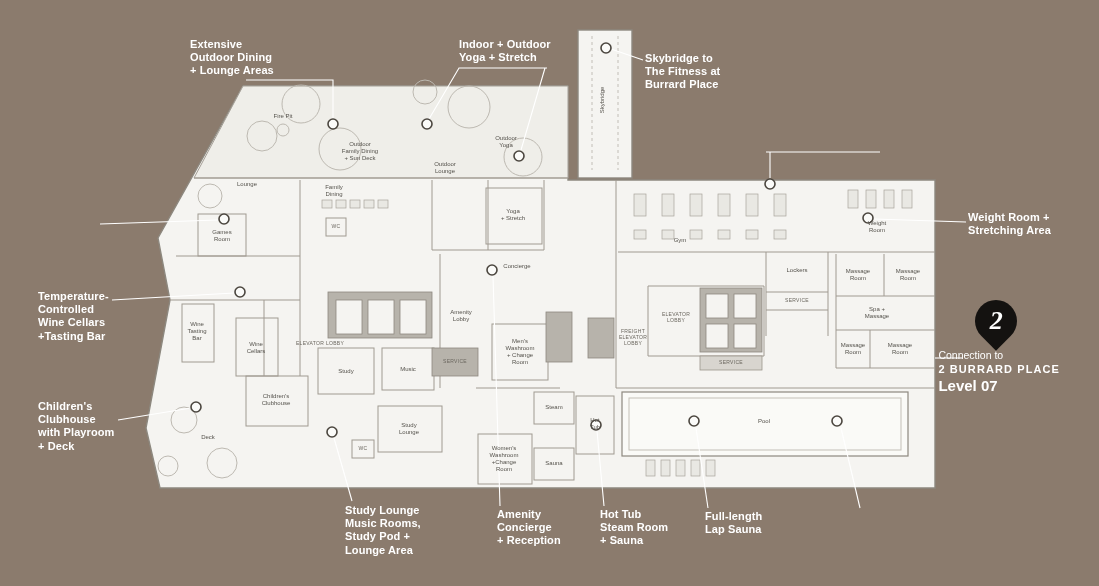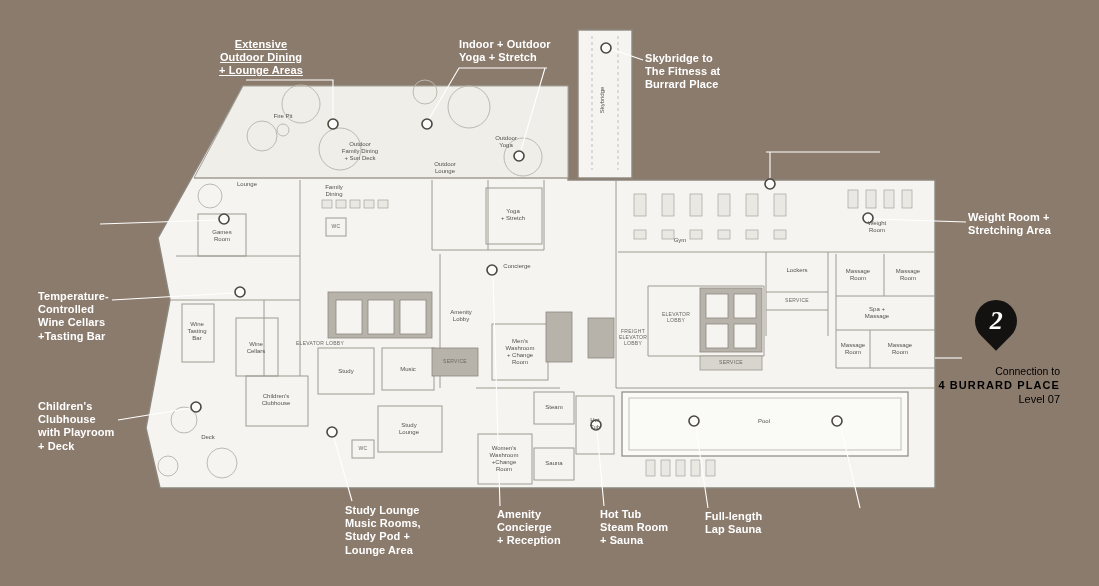--- a/index.html
+++ b/index.html
@@ -22,33 +22,33 @@
   .markers circle{fill:#fbfbf9;stroke:#4b463f;stroke-width:1.6;}
   .skydash{stroke:#b5b1a9;stroke-width:.8;stroke-dasharray:3 3;fill:none;}
 
   
   .room{position:absolute;transform:translate(-50%,-50%);color:#55524c;font-size:6px;
         line-height:1.15;text-align:center;white-space:pre-line;pointer-events:none;}
   .room.cap{font-size:5px;letter-spacing:.3px;color:#6b675f;}
   .room.vertical{transform:translate(-50%,-50%) rotate(-90deg);}
   .callout{position:absolute;color:#fff;font-weight:bold;font-size:11px;line-height:1.2;
            white-space:pre-line;letter-spacing:.1px;}
-  .callout.right{text-align:center;text-decoration:underline;}
+  .callout.right{text-align:left;}
 
   
   .logo{position:absolute;left:974px;top:299px;width:46px;height:46px;}
   .pin{width:42px;height:42px;margin:1px;background:#141210;
        border-radius:50% 50% 0 50%;transform:rotate(45deg);
        display:flex;align-items:center;justify-content:center;}
   .pin span{transform:rotate(-45deg);color:#ffffff;font-family:"Liberation Serif",serif;
             font-weight:bold;font-style:italic;font-size:26px;line-height:1;}
-  .connection{position:absolute;right:39px;top:349px;text-align:right;color:#000000;margin-top:16px;}
+  .connection{position:absolute;right:39px;top:349px;text-align:left;color:#ffffff;}
   .connection .l1{font-size:10.5px;line-height:1.25;}
   .connection .l2{font-size:11px;font-weight:bold;letter-spacing:1.1px;line-height:1.3;}
-  .connection .l3{font-size:11px;font-weight:normal;line-height:1.3;}
+  .connection .l3{font-size:15px;font-weight:bold;line-height:1.3;}
 </style>
 </head>
 <body>
 
 <div class="canvas">
 
   <svg width="1099" height="586" viewBox="0 0 1099 586">
 
     <g>
       <path class="floor" d="M243,86 L568,86 L568,180 L935,180 L935,488 L160,488 L146,428 L170,300 L158,238 Z"></path>
@@ -282,17 +282,17 @@
   <div class="callout" style="left:705px;top:510px">Full-length
 Lap Sauna</div>
 
   <div class="logo">
     <div class="pin">
       <span>2</span>
     </div>
   </div>
   <div class="connection">
     <div class="l1">Connection to</div>
-    <div class="l2">4 BURRARD PLACE</div>
+    <div class="l2">2 BURRARD PLACE</div>
     <div class="l3">Level 07</div>
   </div>
 
 </div>
 
 </body></html>

